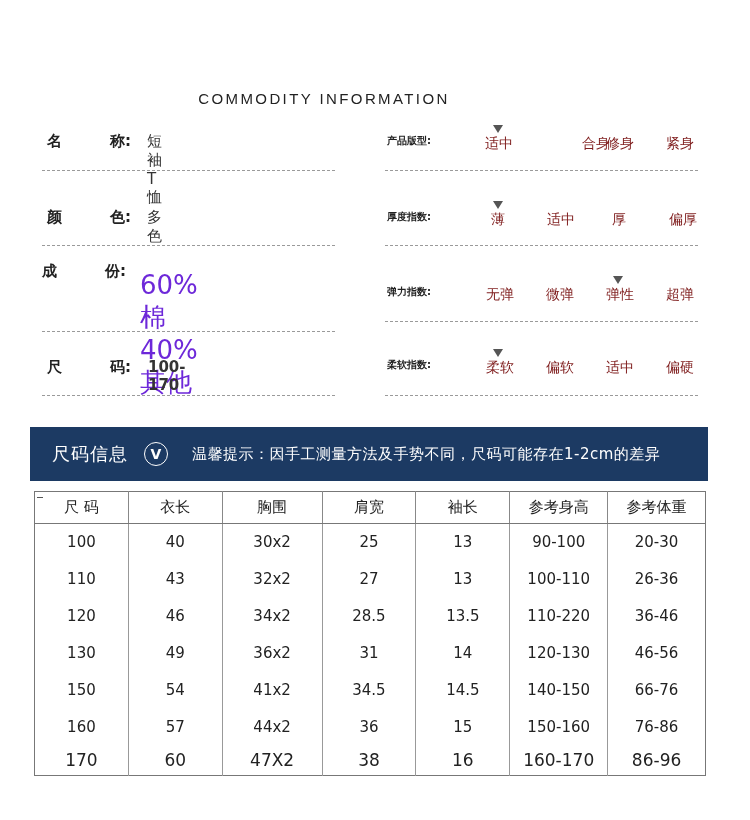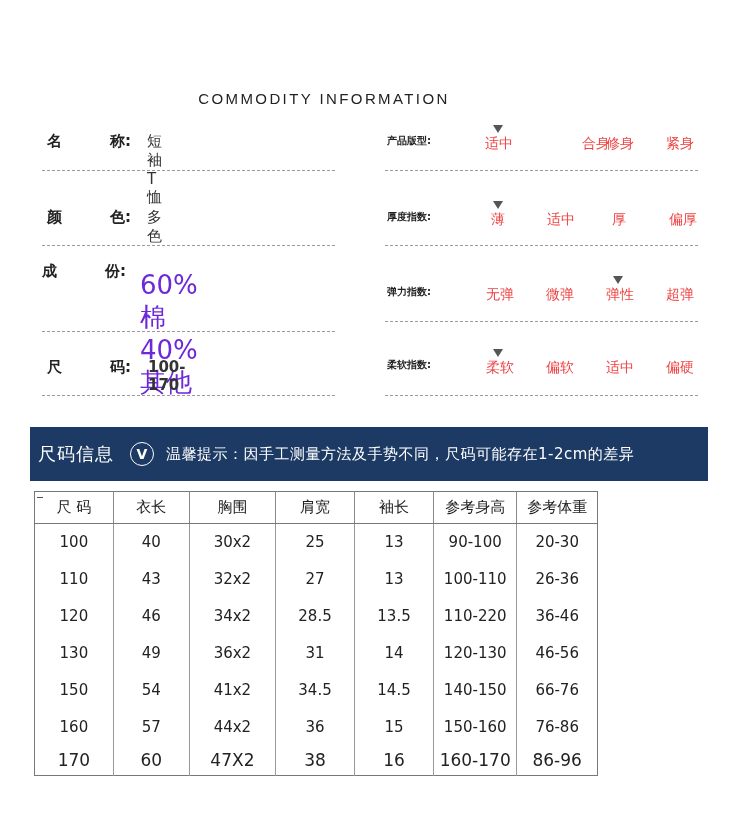--- a/index.html
+++ b/index.html
@@ -14,40 +14,40 @@
     font-size: 15px; letter-spacing: 2.4px; color: #222;
   }
   .info-row { position: absolute; }
   .dash {
     position: absolute; height: 0; border-top: 1px dashed #9a9a9a;
   }
   .lbl { position: absolute; font-size: 15px; font-weight: bold; color: #222; }
   .val { position: absolute; font-size: 15px; color: #333; }
   .val.bold { font-weight: bold; }
   .opt-label { position: absolute; font-size: 10px; font-weight: bold; color: #222; }
-  .opt { position: absolute; font-size: 14px; color: #ef4444; }
+  .opt { position: absolute; font-size: 14px; color: #7f1d1d; }
   .marker {
     position: absolute; width: 0; height: 0;
     border-left: 5px solid transparent; border-right: 5px solid transparent;
     border-top: 8px solid #555;
   }
   .banner {
     position: absolute; left: 30px; top: 427px; width: 678px; height: 54px;
     background: #1c3a63;
     display: flex; align-items: center; color: #fff;
   }
-  .banner-title { font-size: 18px; margin-left: 8px; letter-spacing: 1px; }
+  .banner-title { font-size: 18px; margin-left: 22px; letter-spacing: 1px; }
   .v-icon {
     width: 24px; height: 24px; border: 1.5px solid #fff; border-radius: 50%;
     margin-left: 16px; display: flex; align-items: center; justify-content: center;
     font-size: 14px; font-weight: bold; font-family: "DejaVu Sans", sans-serif;
   }
-  .banner-tip { font-size: 15px; margin-left: 12px; letter-spacing: 0.5px; text-align: center; }
+  .banner-tip { font-size: 15px; margin-left: 24px; letter-spacing: 0.5px; text-align: center; }
   table.sizes {
-    position: absolute; left: 34px; top: 491px; width: 564px;
+    position: absolute; left: 34px; top: 491px; width: 672px;
     border-collapse: collapse; border: 1.5px solid #777;
     font-size: 15px; color: #222;
   }
   table.sizes th {
     height: 32px; font-weight: normal; font-size: 15px; border-bottom: 1.5px solid #777;
     border-right: 1px solid #888;
   }
   table.sizes td {
     text-align: center; height: 37px; border-right: 1px solid #999;
   }

